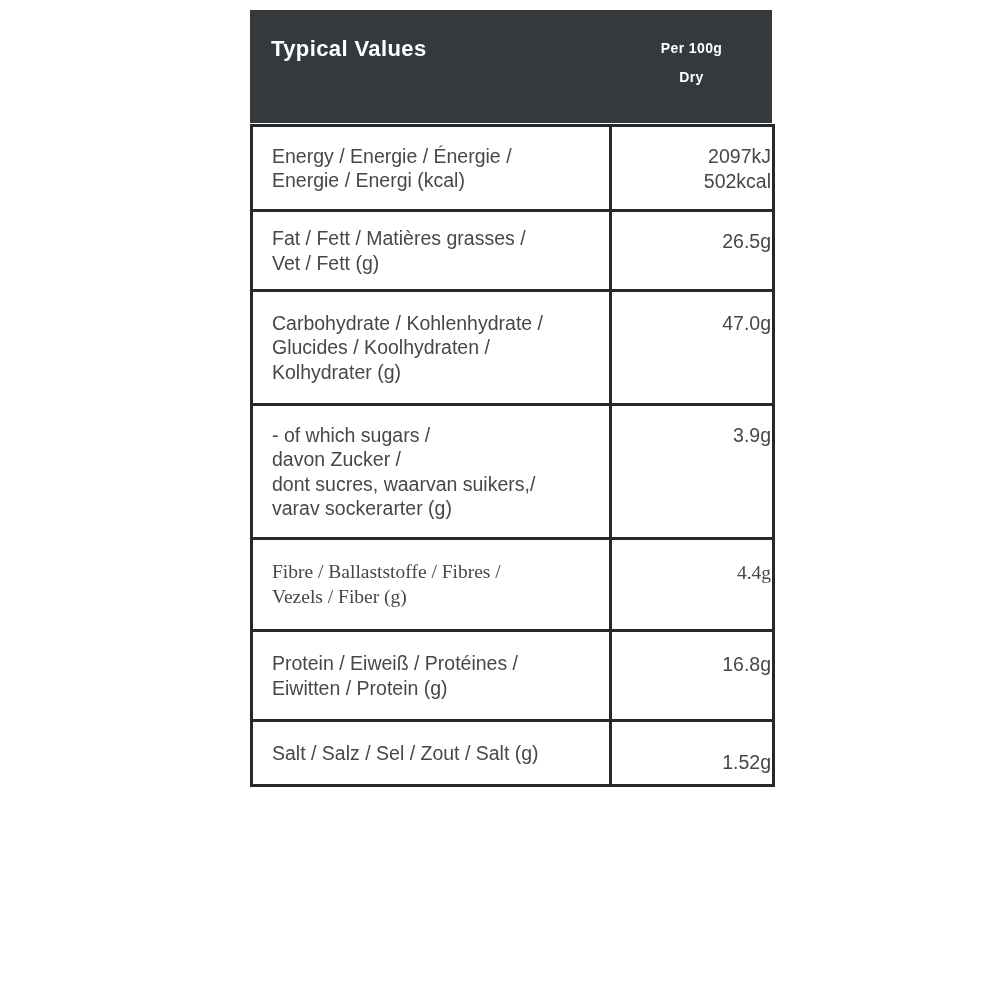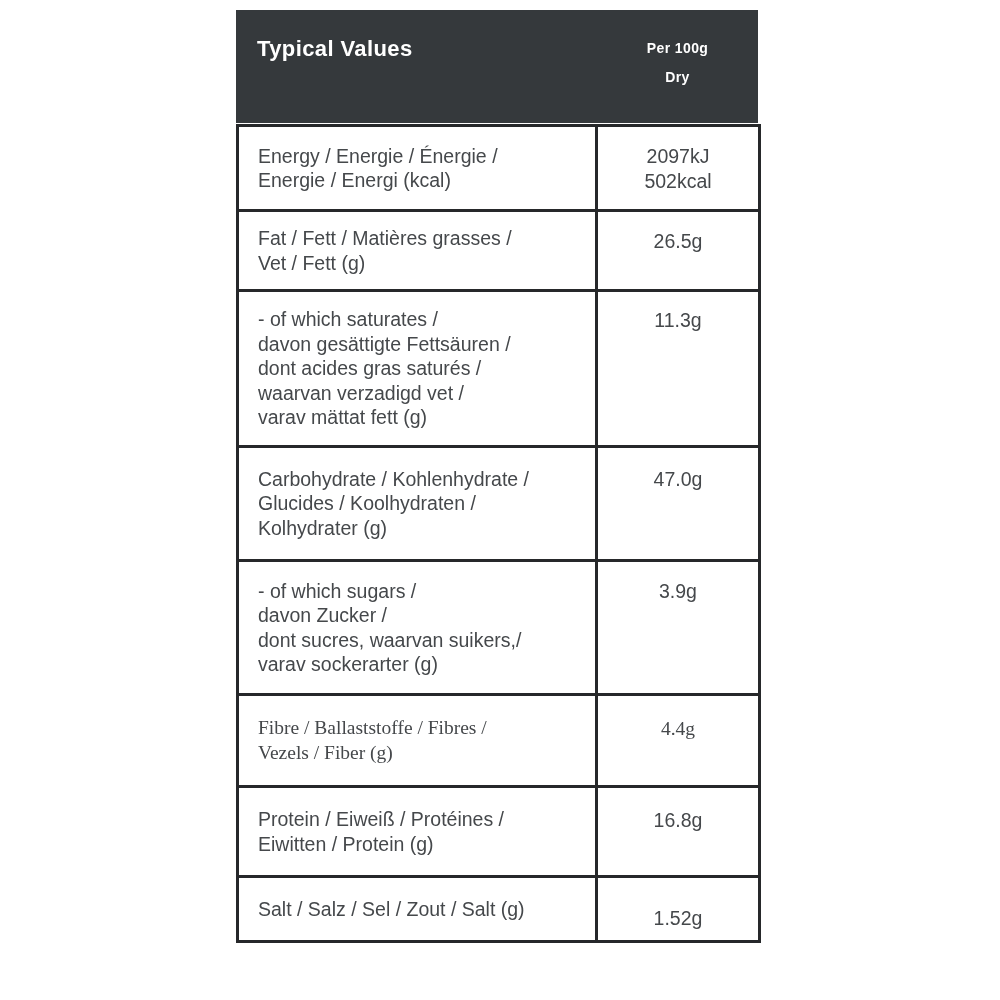--- a/index.html
+++ b/index.html
@@ -12,21 +12,21 @@
   *{box-sizing:border-box;}
   html,body{margin:0;padding:0;}
   body{
     width:1000px;height:1000px;
     background:var(--page-bg);
     font-family:"Liberation Sans", sans-serif;
     position:relative;
   }
   .label-wrap{
     position:absolute;
-    left:236px;top:10px;
+    left:250px;top:10px;
     width:522px;
   }
   .table-header{
     height:113px;
     background:var(--header-bg);
     color:var(--header-text);
     display:flex;
     align-items:flex-start;
     padding:24px 0 0 21px;
   }
@@ -60,21 +60,21 @@
     font-size:19.5px;
     line-height:24.5px;
     white-space:pre-line;
   }
   td.lbl{
     padding:12px 18px 12px 19px;
     vertical-align:middle;
     text-align:left;
   }
   td.val{
-    text-align:center;
+    text-align:right;
     vertical-align:top;
   }
   
   tr.r1 td{height:85px;}
   tr.r2 td{height:80px;}
   tr.r3 td{height:156px;}
   tr.r4 td{height:114px;}
   tr.r5 td{height:134px;}
   tr.r6 td{height:92px;font-family:Liberation Serif, serif;}
   tr.r7 td{height:90px;}
@@ -110,28 +110,20 @@
         <td class="lbl">Energy / Energie / Énergie /
 Energie / Energi (kcal)</td>
         <td class="val">2097kJ
 502kcal</td>
       </tr>
       <tr class="r2">
         <td class="lbl">Fat / Fett / Matières grasses /
 Vet / Fett (g)</td>
         <td class="val">26.5g</td>
       </tr>
-      <tr class="r3">
-        <td class="lbl">- of which saturates /
-davon gesättigte Fettsäuren /
-dont acides gras saturés /
-waarvan verzadigd vet /
-varav mättat fett (g)</td>
-        <td class="val">11.3g</td>
-      </tr>
       <tr class="r4">
         <td class="lbl">Carbohydrate / Kohlenhydrate /
 Glucides / Koolhydraten /
 Kolhydrater (g)</td>
         <td class="val">47.0g</td>
       </tr>
       <tr class="r5">
         <td class="lbl">- of which sugars /
 davon Zucker /
 dont sucres, waarvan suikers,/

